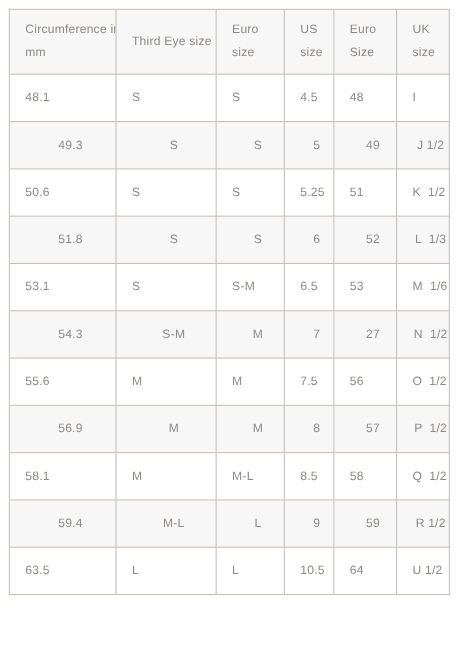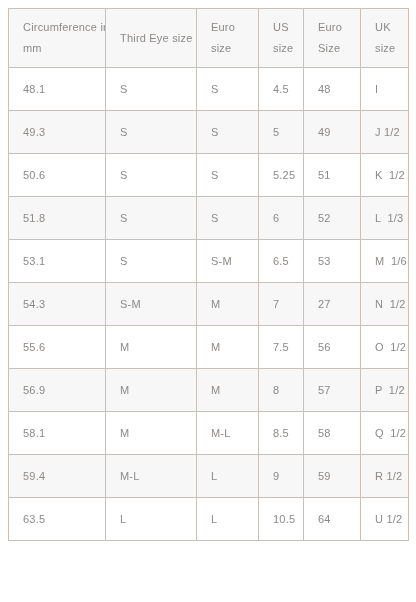--- a/index.html
+++ b/index.html
@@ -63,20 +63,21 @@
   table.size-table thead th .hd-line {
     display: block;
   }
 
   table.size-table tbody td {
     height: 42px;
   }
 
   table.size-table tbody tr.shaded td {
     background: #f7f7f7;
+    text-align: center;
   }
   table.size-table tbody tr.plain td {
     background: #ffffff;
   }
 </style>
 </head>
 <body>
 
 <div id="size-table-wrap">
   <table class="size-table">

